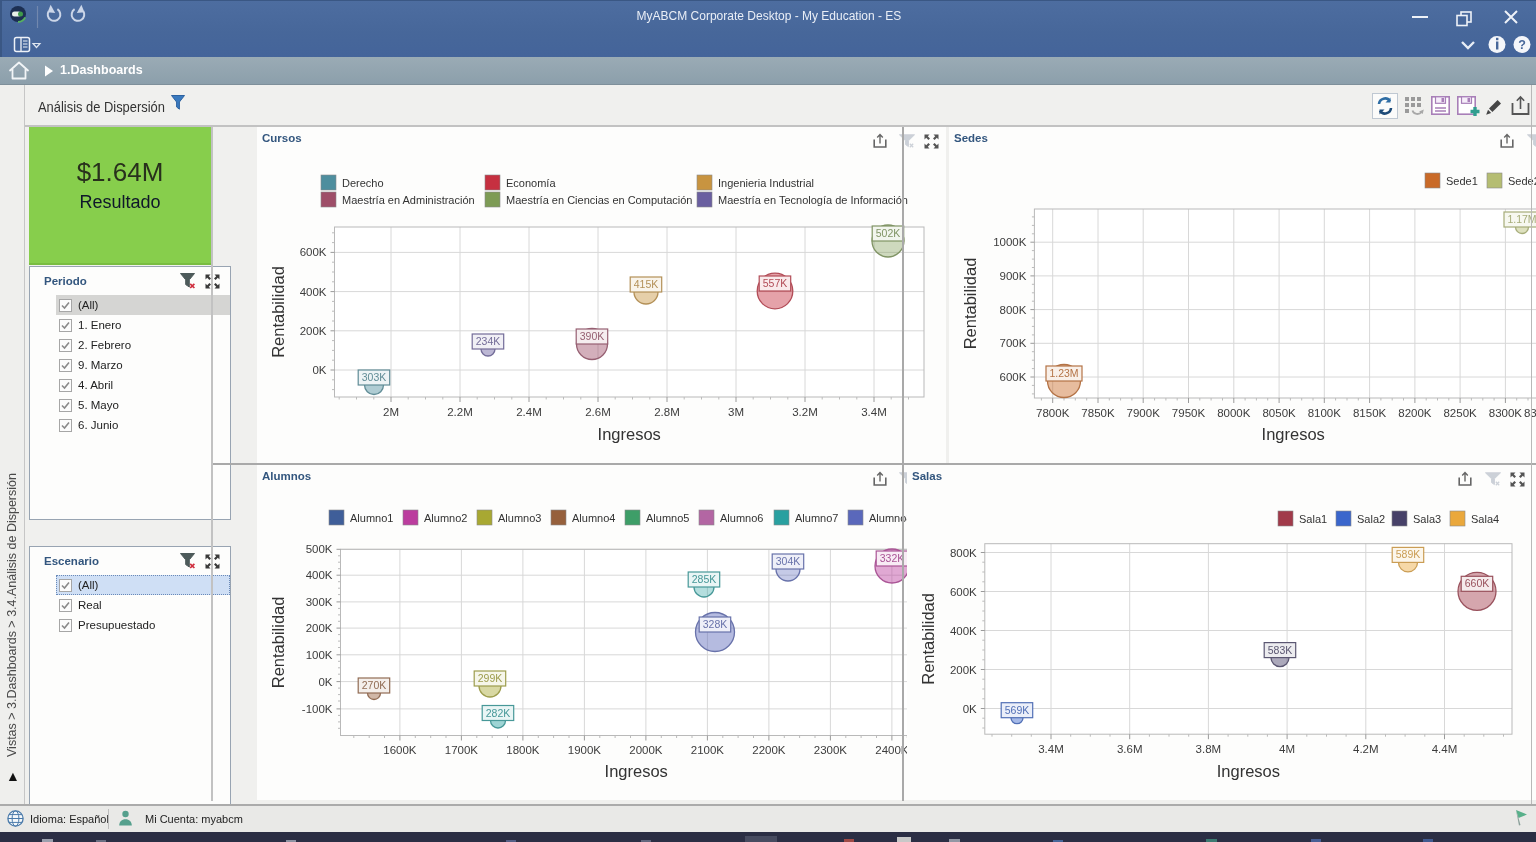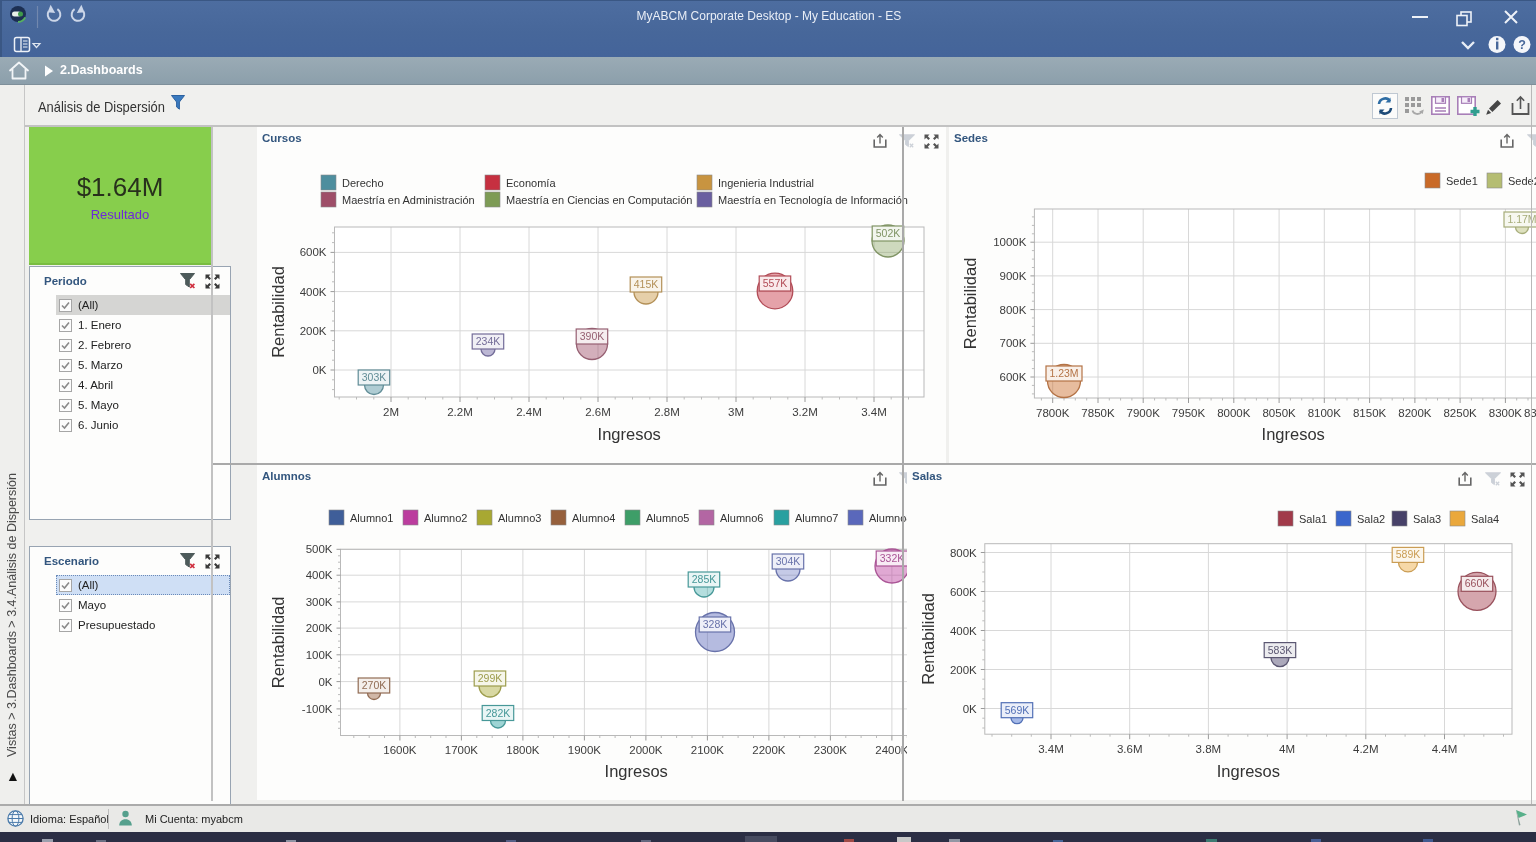--- a/index.html
+++ b/index.html
@@ -10,22 +10,22 @@
 #titletext { position:absolute; left:0; right:0; top:8px; text-align:center; color:#e9eef6; font-size:12px; }
 #bc-label { position:absolute; left:60px; top:6px; color:#fff; font-weight:bold; font-size:12.5px; }
 #content { position:absolute; left:0; top:85px; width:1536px; height:721px; background:#f0f0ee; }
 #leftrail { position:absolute; left:0; top:85px; width:25px; height:721px; background:#efefed; border-right:1px solid #c6c6c6; }
 #railtext { position:absolute; left:-153px; top:500px; width:330px; transform:rotate(-90deg); transform-origin:center; font-size:12.5px; color:#4a4a4a; white-space:nowrap; }
 #railarrow { position:absolute; left:6px; top:683px; font-size:14px; color:#111; }
 #pagetitle { position:absolute; left:38px; top:98px; font-size:15px; color:#333; transform:scaleX(0.86); transform-origin:0 0; white-space:nowrap; }
 #pt-funnel { position:absolute; left:171px; top:95px; }
 #toolbar { position:absolute; left:1372px; top:92px; }
 #sidebar-green { position:absolute; left:29px; top:127px; width:182px; height:138px; background:#87ce4c; border-bottom:2px solid #79bd41; text-align:center; }
-#sg-val { margin-top:45px; font-size:26px; color:#28301c; }
-#sg-lab { margin-top:4px; font-size:13px; color:#6d28d9; }
+#sg-val { margin-top:30px; font-size:26px; color:#28301c; }
+#sg-lab { margin-top:4px; font-size:18px; color:#0f172a; }
 .fpanel { position:absolute; left:29px; width:202px; background:#fdfdfc; border:1px solid #98a4b2; }
 #periodo { top:266px; height:254px; }
 #escenario { top:546px; height:279px; }
 .fhead { position:relative; height:28px; }
 .fhead .ftitle { position:absolute; left:14px; top:8px; font-size:11.5px; font-weight:bold; color:#33567e; }
 .fhead .ficons { position:absolute; right:8px; top:6px; }
 .frow { position:relative; height:20px; margin-left:26px; padding-top:1px; }
 .frow .cb { position:absolute; left:3px; top:3px; }
 .frow .flab { position:absolute; left:22px; top:4px; font-size:11.5px; color:#222; }
 .frow.hl-gray { background:#d5d5d3; }
@@ -81,21 +81,21 @@
       <text x="76" y="17" font-size="12.5" font-weight="bold" fill="#47679a" text-anchor="middle" font-family="Liberation Sans, sans-serif">?</text>
     </svg>
   </div>
   <div id="breadcrumb">
     <div style="position:absolute;left:8px;top:3px;"><svg width="22" height="21" viewBox="0 0 22 21">
           <path d="M2 10.5 L11 2.5 L20 10.5 M4.5 9 V18.5 H17.5 V9" fill="none" stroke="#f2f5f7" stroke-width="1.8" stroke-linecap="round" stroke-linejoin="round"></path>
         </svg></div>
     <svg width="14" height="14" viewBox="0 0 14 14" style="position:absolute;left:42px;top:7px;">
         <path d="M3 1.5 L11 7 L3 12.5 Z" fill="#fff"></path>
       </svg>
-    <div id="bc-label">2.Dashboards</div>
+    <div id="bc-label">1.Dashboards</div>
   </div>
   <div id="content"></div>
   <div id="topborder"></div>
   <div id="leftrail">
     <div id="railtext">Vistas &gt; 3.Dashboards &gt; 3.4.Análisis de Dispersión</div>
     <div id="railarrow">▲</div>
   </div>
   <div id="pagetitle">Análisis de Dispersión</div>
   <div id="pt-funnel"><svg width="14" height="15" viewBox="0 0 14 15">
         <path d="M0.5 0.5 H13.5 L8.4 7 V14.2 L5.6 12 V7 Z" fill="#3a7abf" stroke="#2d62a0"></path>
@@ -180,21 +180,21 @@
             <rect x="0.5" y="0.5" width="12" height="12" fill="#fcfcfc" stroke="#a6a6a6"></rect>
             <path d="M3 6.5 L5.5 9 L10 3.5" stroke="#8a8a8a" stroke-width="1.6" fill="none"></path>
           </svg></span>
         <span class="flab">2. Febrero</span>
       </div>
     <div class="frow ">
         <span class="cb"><svg width="13" height="13" viewBox="0 0 13 13">
             <rect x="0.5" y="0.5" width="12" height="12" fill="#fcfcfc" stroke="#a6a6a6"></rect>
             <path d="M3 6.5 L5.5 9 L10 3.5" stroke="#8a8a8a" stroke-width="1.6" fill="none"></path>
           </svg></span>
-        <span class="flab">5. Marzo</span>
+        <span class="flab">9. Marzo</span>
       </div>
     <div class="frow ">
         <span class="cb"><svg width="13" height="13" viewBox="0 0 13 13">
             <rect x="0.5" y="0.5" width="12" height="12" fill="#fcfcfc" stroke="#a6a6a6"></rect>
             <path d="M3 6.5 L5.5 9 L10 3.5" stroke="#8a8a8a" stroke-width="1.6" fill="none"></path>
           </svg></span>
         <span class="flab">4. Abril</span>
       </div>
     <div class="frow ">
         <span class="cb"><svg width="13" height="13" viewBox="0 0 13 13">
@@ -232,21 +232,21 @@
             <rect x="0.5" y="0.5" width="12" height="12" fill="#fcfcfc" stroke="#a6a6a6"></rect>
             <path d="M3 6.5 L5.5 9 L10 3.5" stroke="#8a8a8a" stroke-width="1.6" fill="none"></path>
           </svg></span>
         <span class="flab">(All)</span>
       </div>
     <div class="frow ">
         <span class="cb"><svg width="13" height="13" viewBox="0 0 13 13">
             <rect x="0.5" y="0.5" width="12" height="12" fill="#fcfcfc" stroke="#a6a6a6"></rect>
             <path d="M3 6.5 L5.5 9 L10 3.5" stroke="#8a8a8a" stroke-width="1.6" fill="none"></path>
           </svg></span>
-        <span class="flab">Mayo</span>
+        <span class="flab">Real</span>
       </div>
     <div class="frow ">
         <span class="cb"><svg width="13" height="13" viewBox="0 0 13 13">
             <rect x="0.5" y="0.5" width="12" height="12" fill="#fcfcfc" stroke="#a6a6a6"></rect>
             <path d="M3 6.5 L5.5 9 L10 3.5" stroke="#8a8a8a" stroke-width="1.6" fill="none"></path>
           </svg></span>
         <span class="flab">Presupuestado</span>
       </div>
   </div>
   <div id="sideborder"></div>

